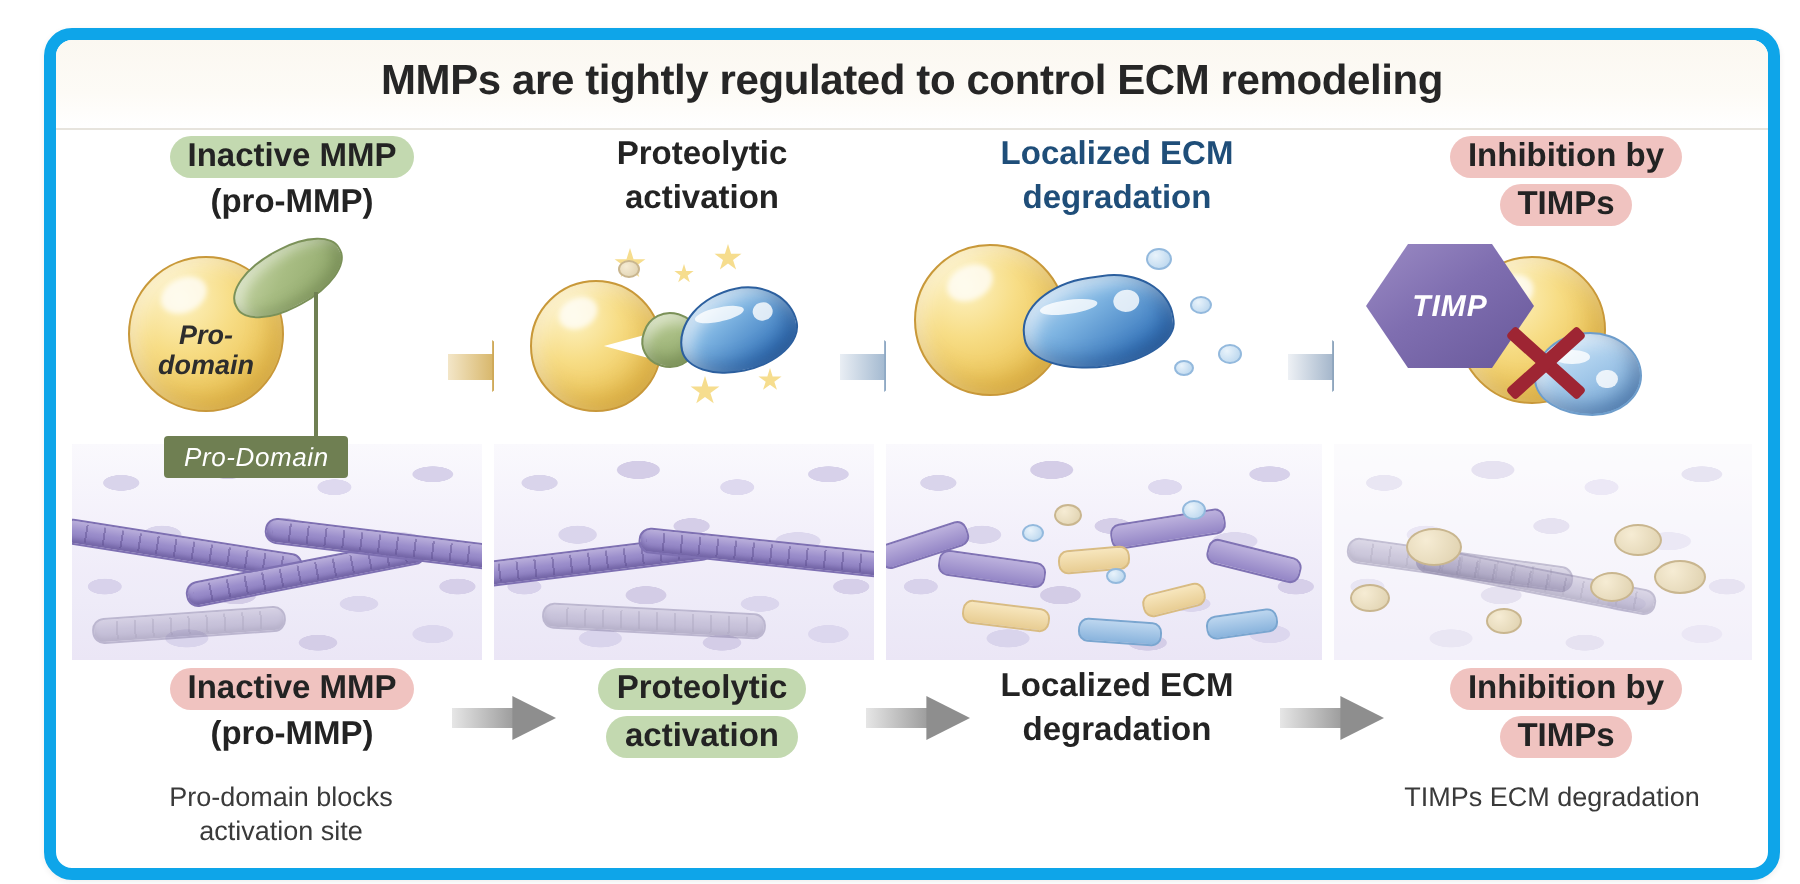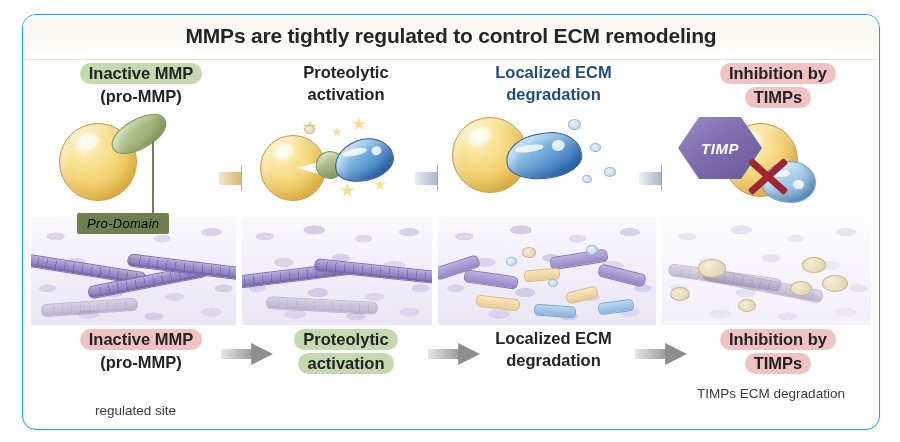--- a/index.html
+++ b/index.html
@@ -1,20 +1,20 @@
 <!DOCTYPE html>
 <html><head>
 <meta charset="utf-8">
 <style>
   html,body{margin:0;padding:0;background:#ffffff;}
   body{width:900px;height:442px;overflow:hidden;
        font-family:"Liberation Sans","DejaVu Sans",sans-serif;}
 
   .figure{position:absolute;left:22px;top:14px;width:856px;height:414px;
-          border:1px solid #0ea5e9;border-radius:14px;background:#ffffff;
+          border:6px solid #0ea5e9;border-radius:14px;background:#ffffff;
           box-shadow:0 1px 3px rgba(0,0,0,0.07);overflow:hidden;}
 
   
   .title-bar{position:absolute;left:0;top:0;width:100%;height:44px;
              background:linear-gradient(180deg,#fbf8f1 0%,#fdfbf6 60%,#ffffff 100%);
              border-bottom:1px solid #e7e4dd;}
   .title-text{position:absolute;left:0;top:9px;width:100%;text-align:center;
               font-size:21px;font-weight:700;color:#262626;letter-spacing:-0.2px;}
 
   
@@ -121,21 +121,21 @@
                        21% 91%,32% 57%,2% 35%,39% 35%);
      filter:drop-shadow(0 0 1px #d6b050);}
 
   
   .arrow{position:absolute;}
   .arrow .shaft{position:absolute;left:0;top:25%;width:62%;height:50%;}
   .arrow .head{position:absolute;right:0;top:0;width:42%;height:100%;
      clip-path:polygon(0 0,100% 50%,0 100%);}
 
   
-  .callout{position:absolute;background:#6f7f52;color:#000000;
+  .callout{position:absolute;background:#6f7f52;color:#ffffff;
      font-size:13px;font-weight:500;padding:3px 10px;border-radius:2px;
      letter-spacing:.3px;white-space:nowrap;}
   .leader{position:absolute;width:2px;background:#6f7f52;}
 
   .sphere-label{position:absolute;font-size:13.5px;font-weight:600;
      color:#2d2d2d;text-align:center;line-height:15px;}
 
   
   .timp{position:absolute;
      background:linear-gradient(145deg,#9b8bc4 0%,#7f6eb0 45%,#68589a 100%);
@@ -202,20 +202,24 @@
     <div class="panel" id="p0">
       <div class="ecm">
         <div class="ecm-bg"></div>
         <div class="fib" style="left:-6px;top:46px;width:120px;transform:rotate(9deg);"></div>
         <div class="fib" style="left:56px;top:58px;width:120px;transform:rotate(-11deg);"></div>
         <div class="fib" style="left:96px;top:44px;width:125px;transform:rotate(7deg);"></div>
         <div class="fib faint" style="left:10px;top:84px;width:95px;transform:rotate(-4deg);"></div>
       </div>
       <div class="sphere" style="left:28px;top:10px;width:76px;height:76px;">
         <div class="gloss"></div>
+      </div>
+      <div class="sphere-label" style="left:36px;top:42px;width:62px;">
+        <span>Pro-</span><br>
+        <span>domain</span>
       </div>
       <div class="prodom" style="left:78px;top:6px;width:58px;height:28px;transform:rotate(-28deg);"></div>
       <div class="leader" style="left:121px;top:28px;height:76px;"></div>
       <div class="callout" style="left:46px;top:100px;">Pro-Domain</div>
     </div>
 
     <div class="arrow" style="left:196px;top:52px;width:38px;height:26px;">
       <div class="shaft" style="background:linear-gradient(90deg,#f3e6c8 0%,#d6b465 100%);"></div>
       <div class="head" style="background:#cfa958;"></div>
     </div>
@@ -347,20 +351,20 @@
       <div class="gh"></div>
     </div>
 
     <div class="fl hl-pink" id="fl3">
       <span class="l1">Inhibition by</span><br>
       <span class="l2">TIMPs</span>
     </div>
   </div>
 
   <div class="cap" id="cap0">
-    <br>
-    <span>regulated site</span>
+    <span>Pro-domain blocks</span><br>
+    <span>activation site</span>
   </div>
   <div class="cap" id="cap3">
     <span>TIMPs ECM degradation</span>
   </div>
 
 </div>
 
 </body></html>

